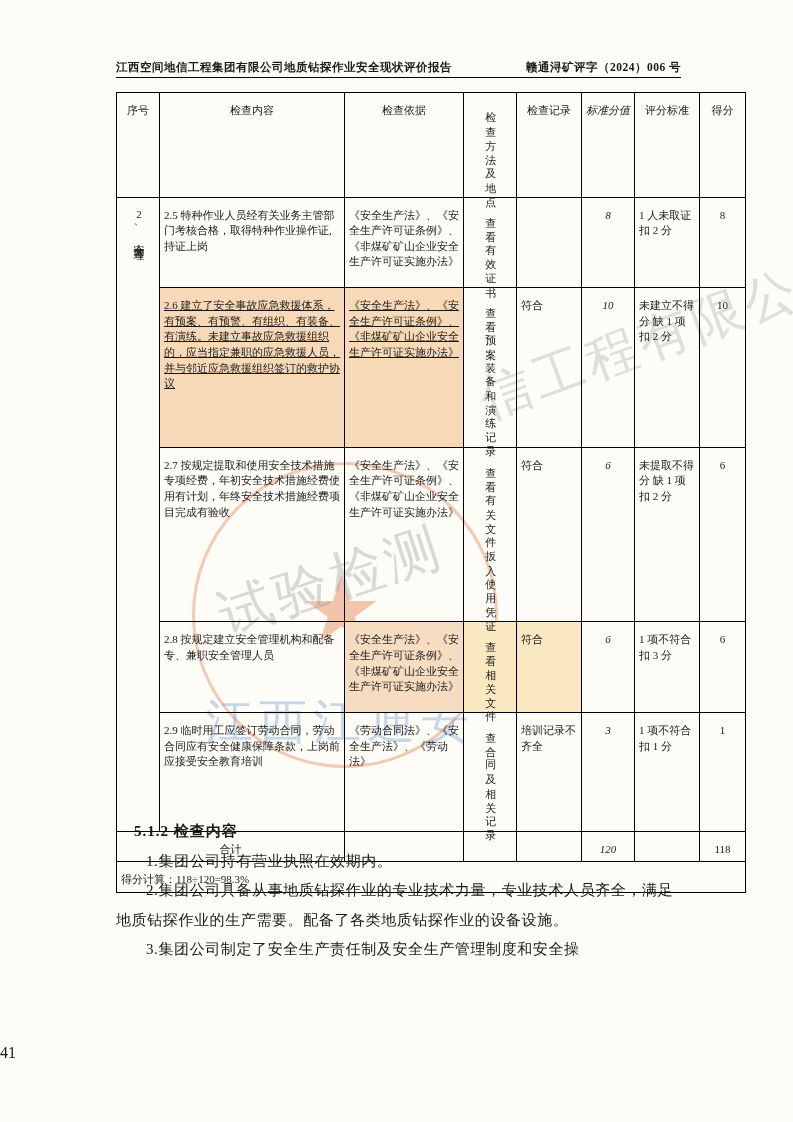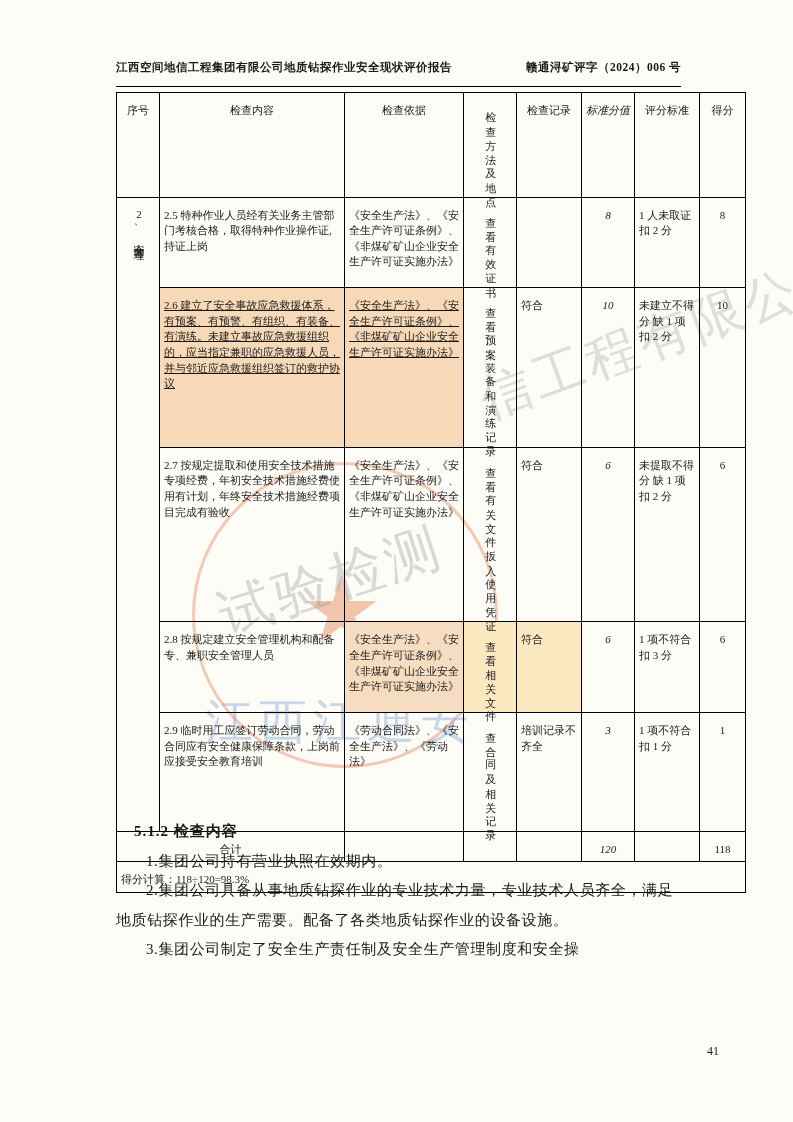--- a/index.html
+++ b/index.html
@@ -72,21 +72,21 @@
   .doc-header {
     position: absolute;
     left: 116px; top: 60px;
     width: 565px;
     display: flex;
     justify-content: space-between;
     align-items: flex-end;
     font-size: 11.5px;
     font-weight: bold;
     border-bottom: 1px solid #000;
-    padding-bottom: 11px;
+    padding-bottom: 2px;
     z-index: 4;
   }
   .doc-header .left { letter-spacing: 0.5px; }
   .doc-header .right { letter-spacing: 0.5px; }
 
   
   .tbl-wrap {
     position: absolute;
     left: 116px; top: 92px;
     width: 565px;
@@ -160,22 +160,22 @@
     font-size: 15px;
     line-height: 1.95;
     text-indent: 2em;
     margin: 0;
     letter-spacing: 0.6px;
   }
   .page-num {
     position: absolute;
     left: 0; top: 1044px;
     width: 719px;
-    text-align: right;
-    font-size: 12px;
+    text-align: left;
+    font-size: 16px;
     z-index: 4;
   }
 </style>
 </head>
 <body>
 
 <div class="page">
 
   <div class="watermark">
     <div class="wm-ring"></div>

